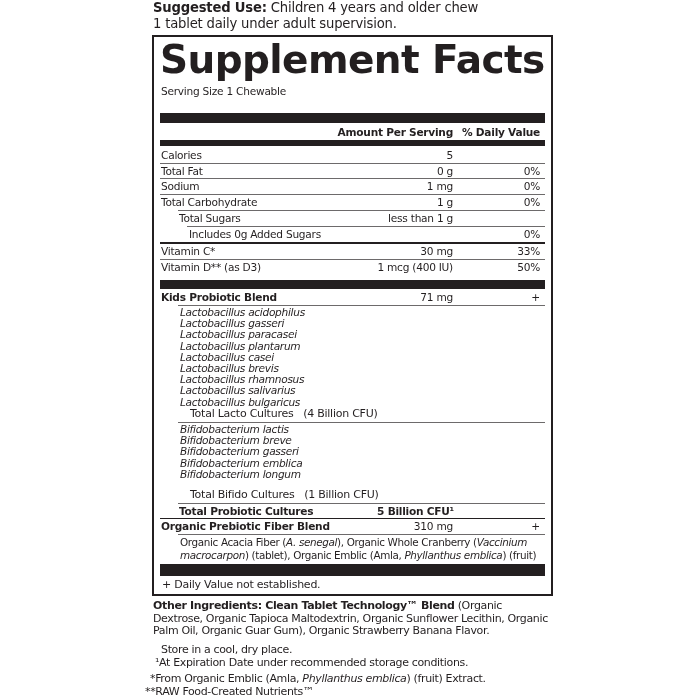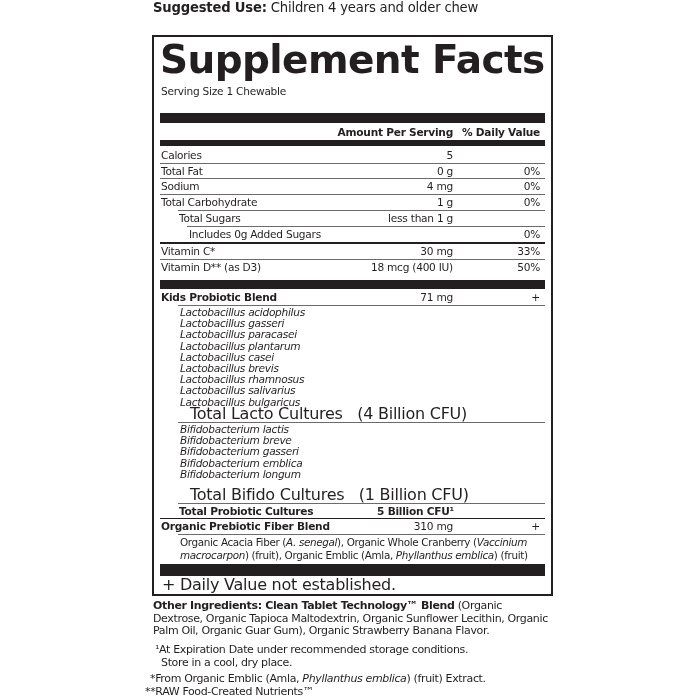--- a/index.html
+++ b/index.html
@@ -34,30 +34,31 @@
   }
   .row .lbl { position: absolute; left: 1px; top: 0; }
   .row .amt { position: absolute; right: 92px; top: 0; text-align: right; }
   .row .dv  { position: absolute; right: 5px; top: 0; text-align: center; }
   .row.bold { font-weight: bold; }
   .colhdr { font-weight: bold; }
   .italic { font-style: italic; text-align: center; }
   .species {
     left: 180px; font-size: 10.6px; line-height: 11.2px; font-style: italic; letter-spacing: -0.3px; white-space: nowrap;
   }
-  .sub { font-size: 16px; line-height: 12px; letter-spacing: -0.25px; white-space: nowrap; }
+  .sub { font-size: 11px; line-height: 12px; letter-spacing: -0.25px; white-space: nowrap; }
   .fiberdesc { left: 180px; width: 368px; font-size: 10.4px; line-height: 13px; letter-spacing: -0.35px; }
   .foot { left: 153px; width: 400px; font-size: 11px; line-height: 12.6px; letter-spacing: -0.35px; }
   .foot b { font-weight: bold; }
 </style>
 </head>
 <body>
 
 <div class="abs suggested">
   <b>Suggested Use:</b><span> Children 4 years and older chew</span><br>
+  <span>1 tablet daily under adult supervision.</span>
 </div>
 
 <div class="abs box"></div>
 <div class="abs title">Supplement Facts</div>
 <div class="abs serving" style="top:85px">Serving Size 1 Chewable</div>
 <div class="abs serving" style="top:111px">Servings Per Container 30</div>
 
 <div class="abs bar" style="top:113px;height:10px"></div>
 
 <div class="row colhdr" style="top:125px">
@@ -75,21 +76,21 @@
 
 <div class="row" style="top:164px">
   <span class="lbl">Total Fat</span>
   <span class="amt">0 g</span>
   <span class="dv">0%</span>
 </div>
 <div class="abs hline" style="left:160px;width:385px;top:178px"></div>
 
 <div class="row" style="top:179px">
   <span class="lbl">Sodium</span>
-  <span class="amt">4 mg</span>
+  <span class="amt">1 mg</span>
   <span class="dv">0%</span>
 </div>
 <div class="abs hline" style="left:160px;width:385px;top:194px"></div>
 
 <div class="row" style="top:195px">
   <span class="lbl">Total Carbohydrate</span>
   <span class="amt">1 g</span>
   <span class="dv">0%</span>
 </div>
 <div class="abs hline" style="left:178px;width:367px;top:210px"></div>
@@ -110,21 +111,21 @@
 
 <div class="row" style="top:244px">
   <span class="lbl">Vitamin C*</span>
   <span class="amt">30 mg</span>
   <span class="dv">33%</span>
 </div>
 <div class="abs hline" style="left:160px;width:385px;top:259px"></div>
 
 <div class="row" style="top:260px">
   <span class="lbl">Vitamin D** (as D3)</span>
-  <span class="amt">18 mcg (400 IU)</span>
+  <span class="amt">1 mcg (400 IU)</span>
   <span class="dv">50%</span>
 </div>
 
 <div class="abs bar" style="top:280px;height:9px"></div>
 
 <div class="row bold" style="top:290px">
   <span class="lbl">Kids Probiotic Blend</span>
   <span class="amt" style="font-weight:normal">71 mg</span>
   <span class="dv" style="font-weight:normal">+</span>
 </div>
@@ -161,29 +162,29 @@
 <div class="abs hline dark" style="left:160px;width:385px;top:518px"></div>
 
 <div class="row bold" style="top:519px">
   <span class="lbl">Organic Prebiotic Fiber Blend</span>
   <span class="amt" style="font-weight:normal">310 mg</span>
   <span class="dv" style="font-weight:normal">+</span>
 </div>
 <div class="abs hline" style="left:178px;width:367px;top:534px"></div>
 
 <div class="abs fiberdesc" style="top:536px">
-  <span>Organic Acacia Fiber (</span><span class="italic">A. senegal</span><span>), Organic Whole Cranberry (</span><span class="italic">Vaccinium macrocarpon</span><span>) (fruit), Organic Emblic (Amla, </span><span class="italic">Phyllanthus emblica</span><span>) (fruit) Extract</span>
+  <span>Organic Acacia Fiber (</span><span class="italic">A. senegal</span><span>), Organic Whole Cranberry (</span><span class="italic">Vaccinium macrocarpon</span><span>) (tablet), Organic Emblic (Amla, </span><span class="italic">Phyllanthus emblica</span><span>) (fruit) Extract</span>
 </div>
 
 <div class="abs bar" style="top:564px;height:12px"></div>
 <div class="abs sub" style="left:162px;top:579px">+ Daily Value not established.</div>
 
 <div class="abs foot" style="top:600px">
   <b>Other Ingredients: Clean Tablet Technology™ Blend</b><span> (Organic Dextrose, Organic Tapioca Maltodextrin, Organic Sunflower Lecithin, Organic Palm Oil, Organic Guar Gum), Organic Strawberry Banana Flavor.</span>
 </div>
 <div class="abs foot" style="top:644px;left:155px">
+  <div style="padding-left:6px">Store in a cool, dry place.</div>
   <div>¹At Expiration Date under recommended storage conditions.</div>
-  <div style="padding-left:6px">Store in a cool, dry place.</div>
 </div>
 <div class="abs foot" style="top:673px;left:150px">
   <span>*From Organic Emblic (Amla, </span><span class="italic">Phyllanthus emblica</span><span>) (fruit) Extract.</span>
 </div>
 <div class="abs foot" style="top:686px;left:145px">**RAW Food-Created Nutrients™</div>
 
 </body></html>

